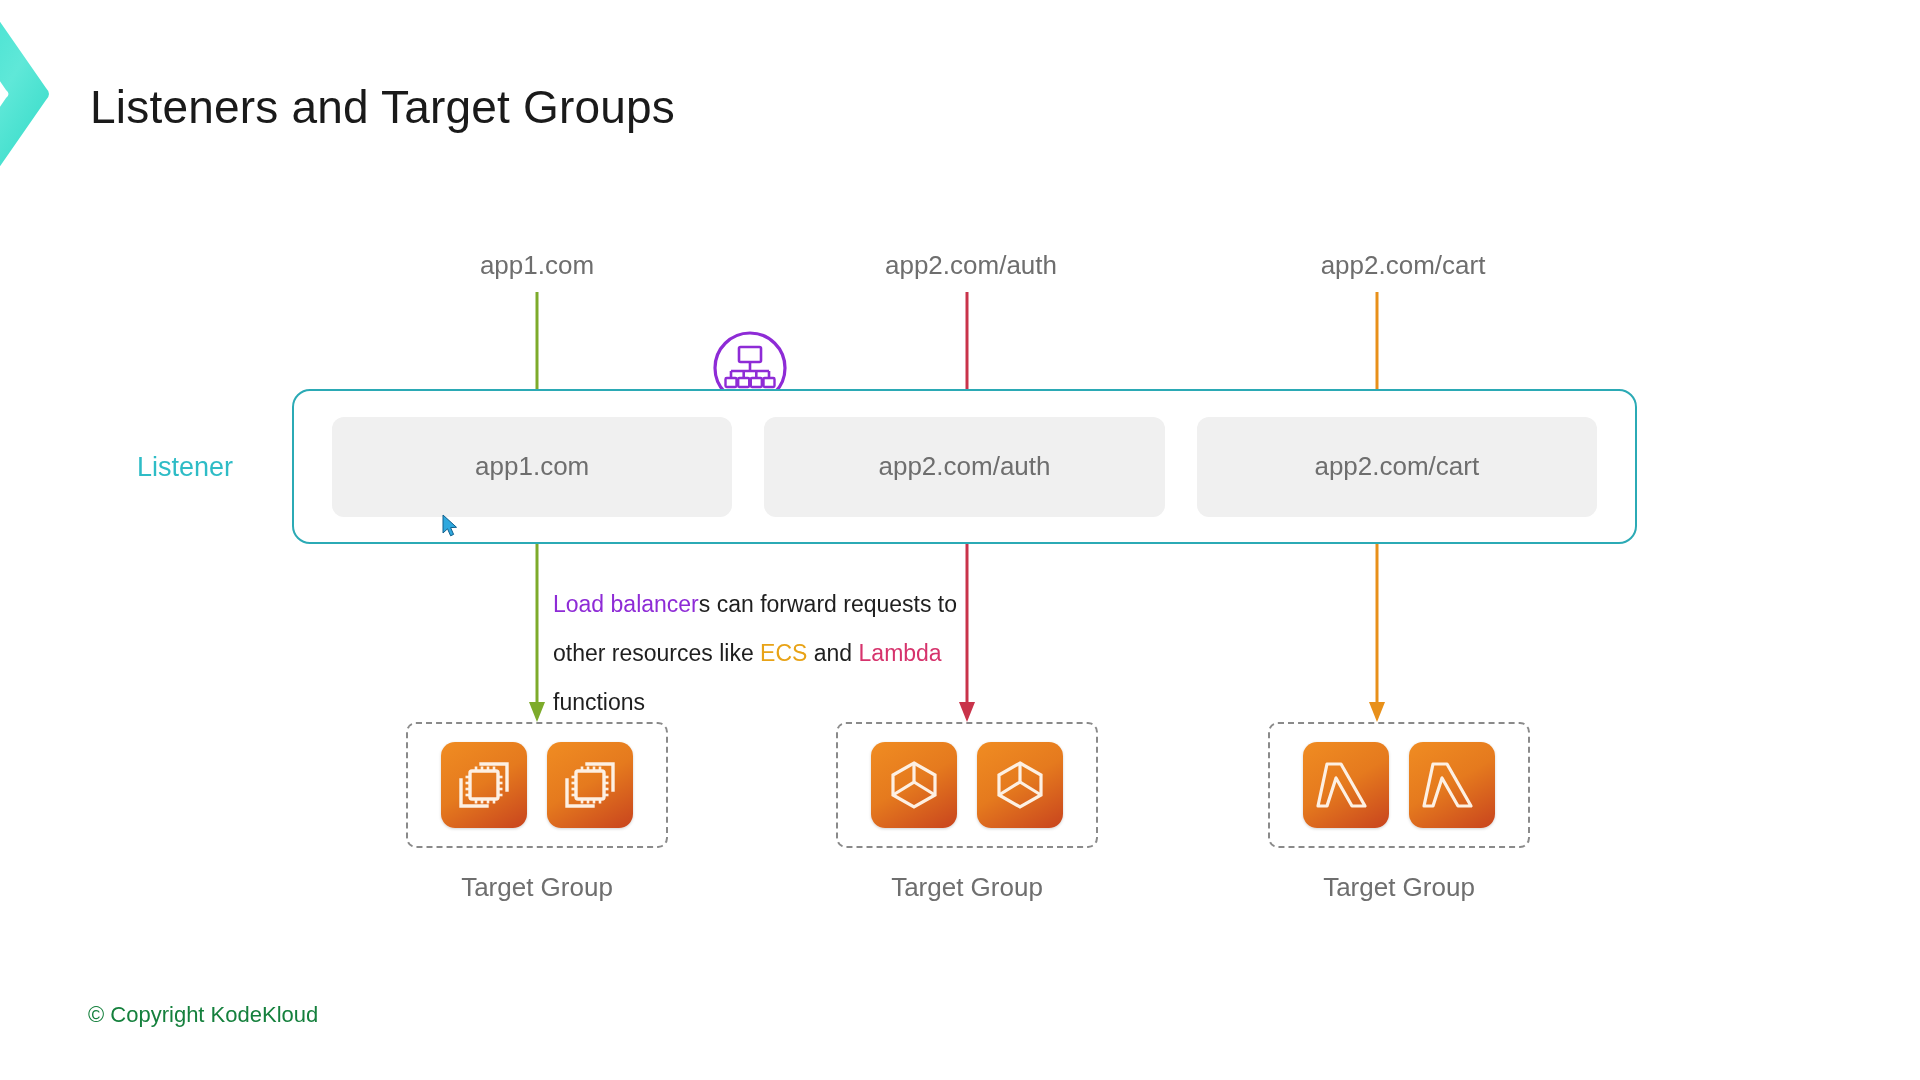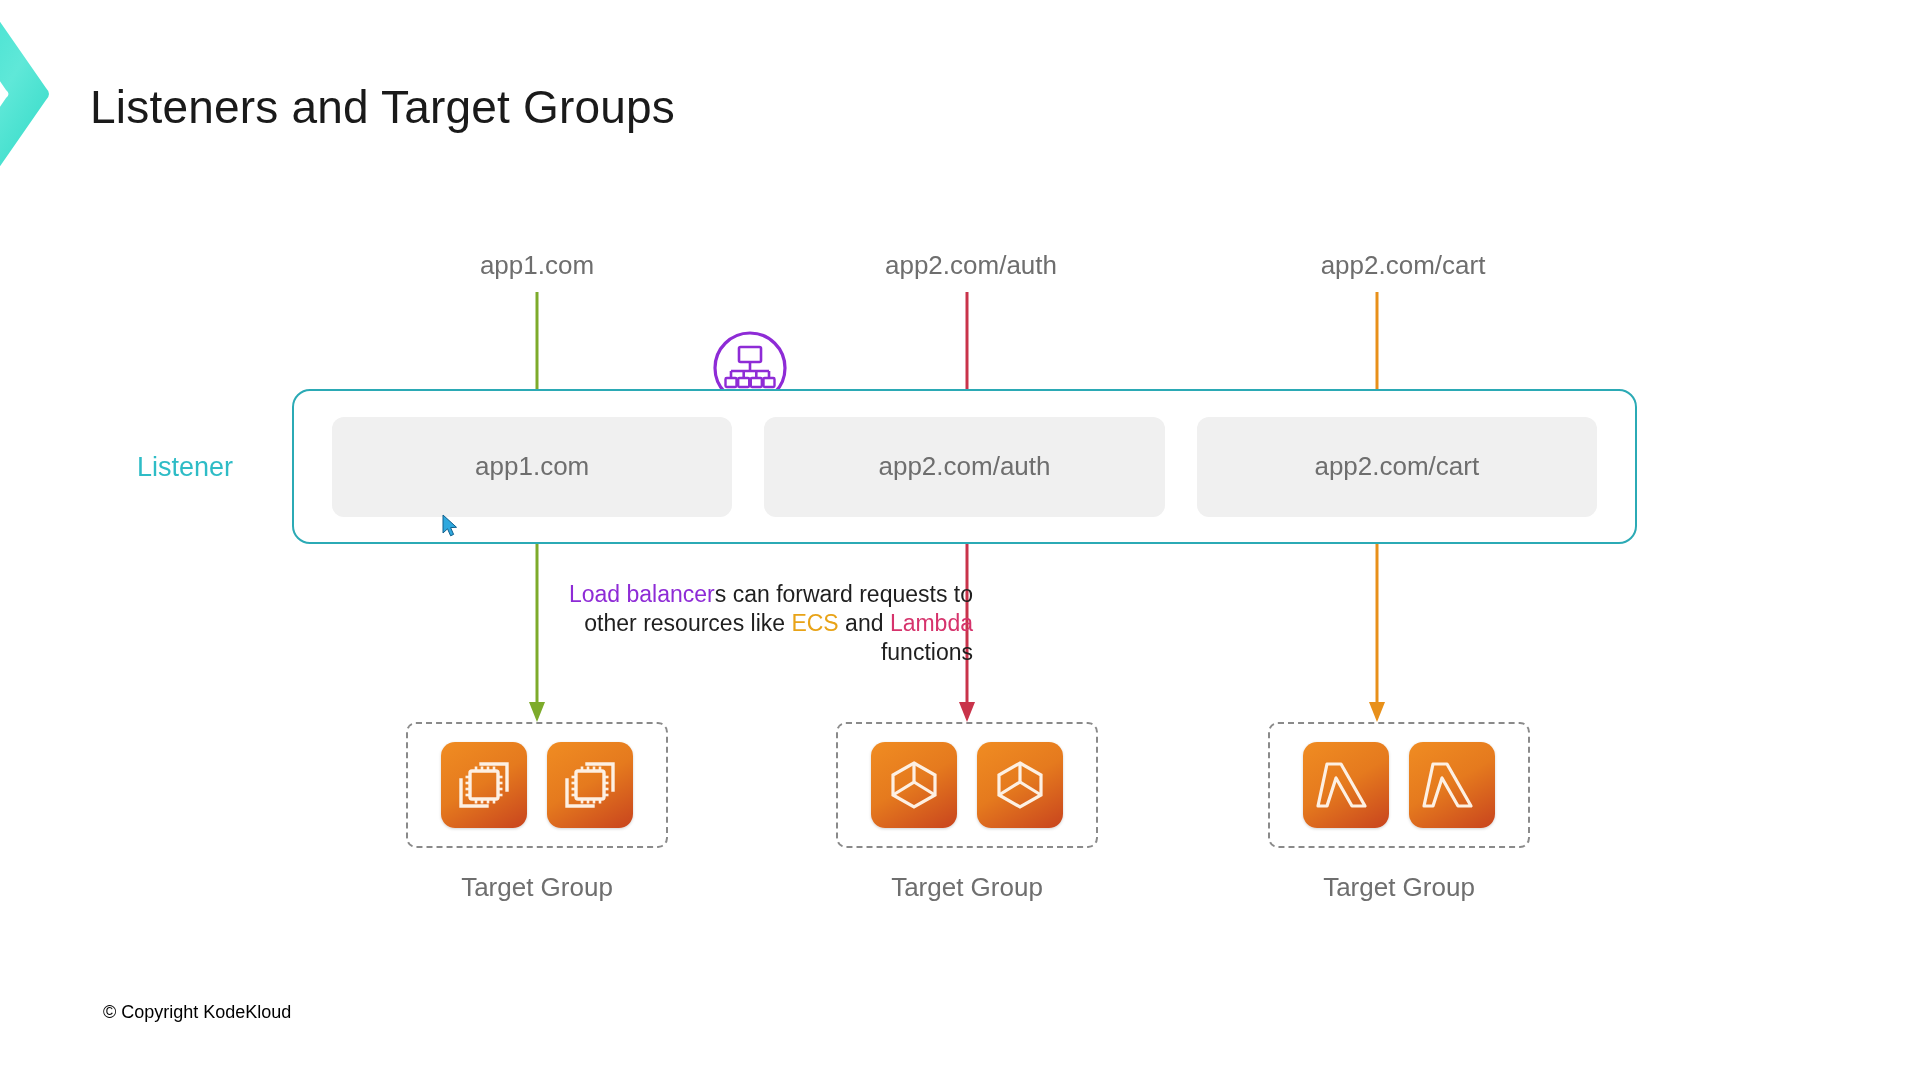--- a/index.html
+++ b/index.html
@@ -114,25 +114,24 @@
     color: #6e6e6e;
     white-space: nowrap;
   }
 
   
   .annotation {
     position: absolute;
     left: 553px;
     top: 580px;
     font-size: 23px;
-    line-height: 29px;
+    line-height: 49px;
     color: #1f1f1f;
     font-weight: 400;
     width: 420px;
-    text-align: right;
   }
   .an-lb { color: #8E2BD6; }
   .an-ecs { color: #E8A317; }
   .an-lambda { color: #D6336C; }
 
   
   .target-group {
     position: absolute;
     top: 722px;
     width: 262px;
@@ -165,25 +164,24 @@
     justify-content: center;
     box-shadow: 0 1px 3px rgba(0,0,0,0.18);
   }
   .aws-icon svg { display: block; }
 
   
   .copyright {
     position: absolute;
     left: 88px;
     top: 1002px;
-    font-size: 18px;
-    color: #000000;
-    font-weight: 400;
-    white-space: nowrap;
-    margin-left: 15px;
+    font-size: 22px;
+    color: #15803d;
+    font-weight: 400;
+    white-space: nowrap;
   }
 
   
   .cursor {
     position: absolute;
     left: 441px;
     top: 514px;
     width: 20px;
     height: 26px;
     pointer-events: none;

